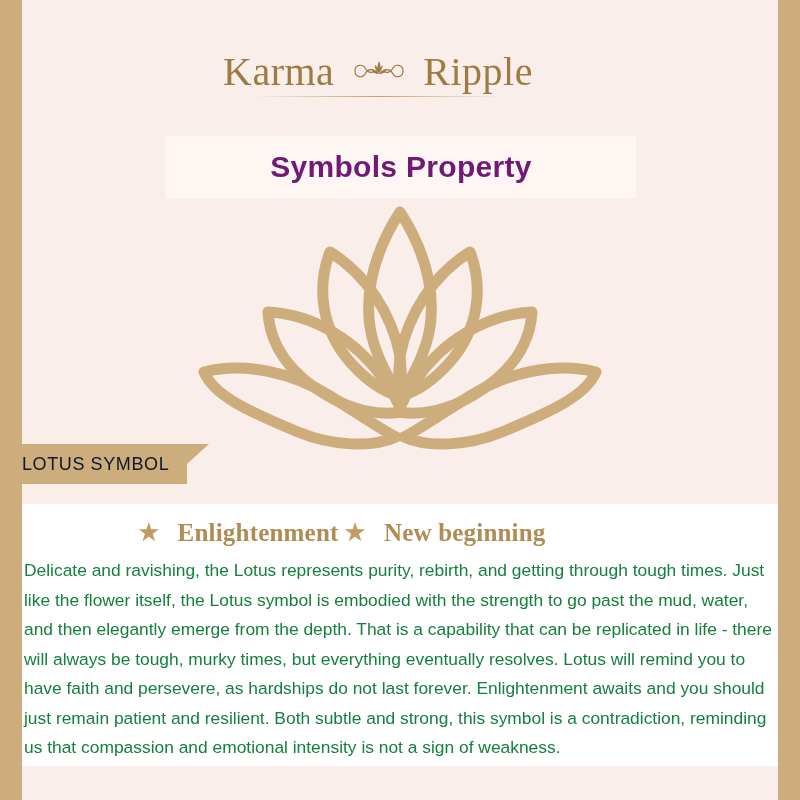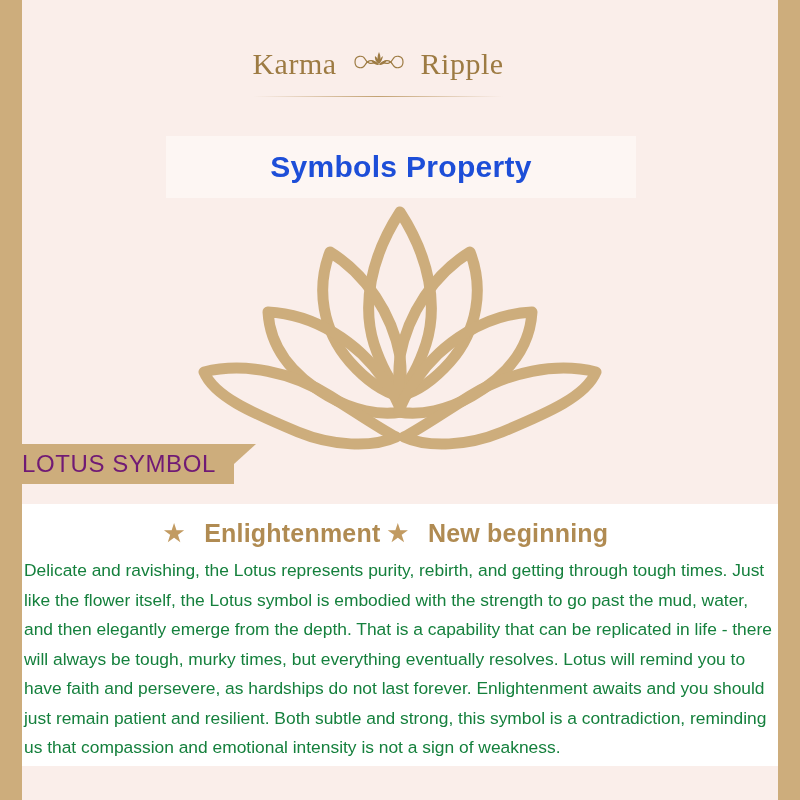--- a/index.html
+++ b/index.html
@@ -77,21 +77,21 @@
   .brand {
     position: absolute;
     top: 44px;
     left: 0;
     width: 756px;
     text-align: center;
     z-index: 5;
   }
   .brand-text {
     font-family: "Liberation Serif", serif;
-    font-size: 30px;
+    font-size: 40px;
     color: #9d7b43;
     letter-spacing: 0.5px;
     display: inline-block;
     position: relative;
     text-align: center;
   }
   .brand-word {
     display: inline-block;
     vertical-align: middle;
   }
@@ -121,21 +121,21 @@
     background: #fdf6f3;
     display: flex;
     align-items: center;
     justify-content: center;
     z-index: 5;
   }
   .title-plaque .title-text {
     font-family: "Liberation Sans", sans-serif;
     font-weight: bold;
     font-size: 30px;
-    color: #1d4ed8;
+    color: #701a75;
     letter-spacing: 0.3px;
   }
 
   
   .lotus {
     position: absolute;
     top: 196px;
     left: 50%;
     transform: translateX(-50%);
     width: 440px;
@@ -154,22 +154,22 @@
     align-items: center;
   }
   .ribbon-body {
     background: #cdad7c;
     height: 40px;
     display: flex;
     align-items: center;
     padding: 0 18px 0 22px;
   }
   .ribbon-label {
-    font-size: 24px;
-    color: #701a75;
+    font-size: 18px;
+    color: #0f172a;
     letter-spacing: 0.6px;
   }
   .ribbon-tail {
     width: 0;
     height: 0;
     border-top: 20px solid #cdad7c;
     border-bottom: 20px solid transparent;
     border-right: 22px solid transparent;
   }
 
@@ -184,26 +184,25 @@
     z-index: 3;
   }
 
   .headline {
     position: absolute;
     top: 519px;
     left: 22px;
     width: 640px;
     text-align: center;
     z-index: 7;
-    font-family: Liberation Sans, sans-serif;
+    font-family: Liberation Serif, serif;
     font-weight: bold;
     font-size: 25px;
     color: #b08b52;
     white-space: nowrap;
-    padding-left: 44px;
   }
   .headline .star {
     color: #c29b62;
     font-size: 23px;
     vertical-align: 1px;
   }
   .headline .kw {
     letter-spacing: 0.2px;
   }
   .headline .gap { display: inline-block; width: 6px; }

